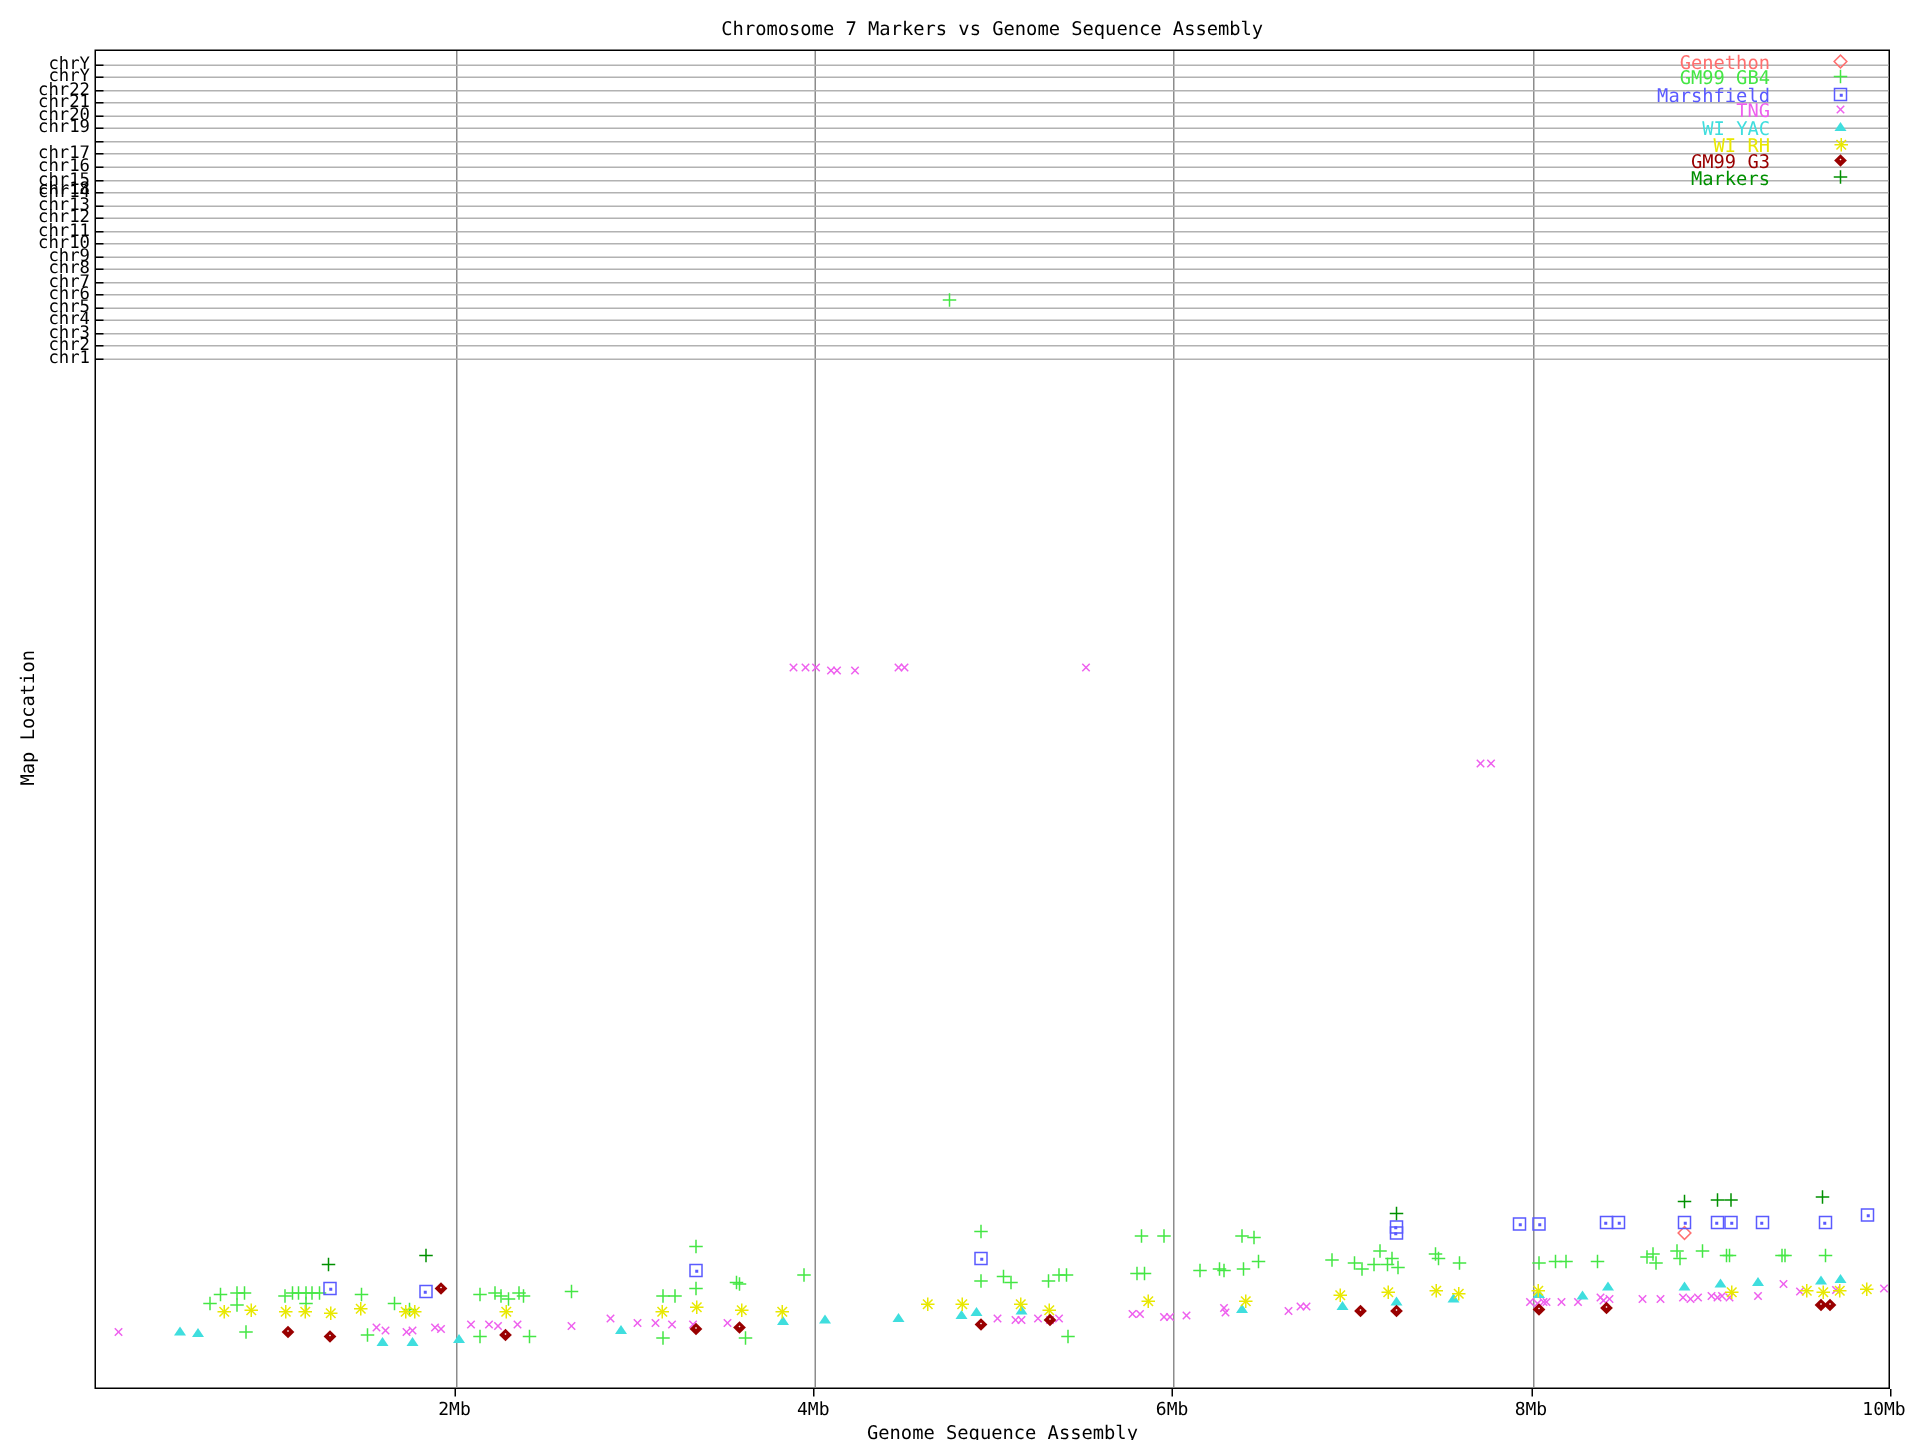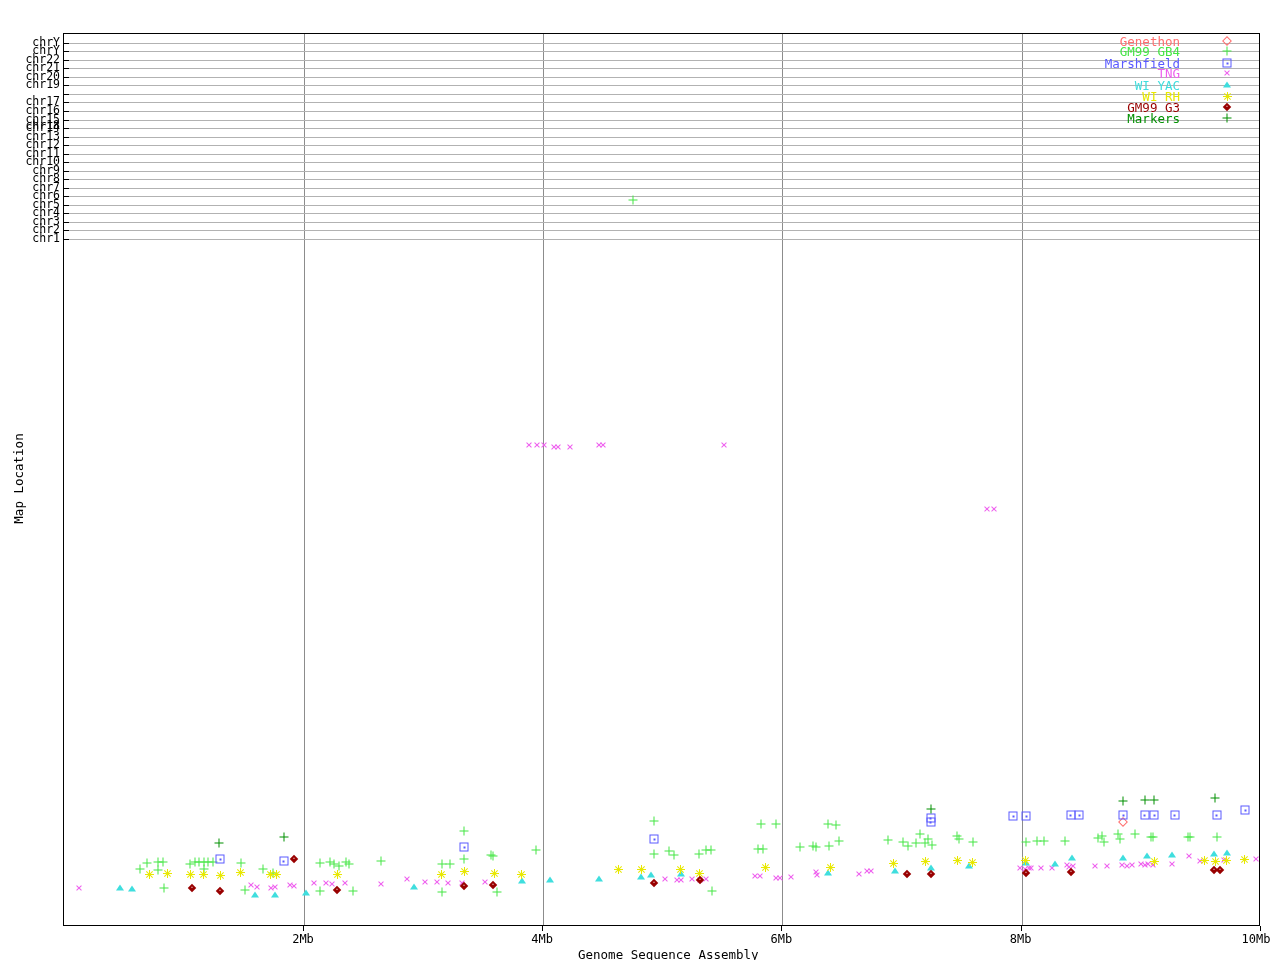--- a/index.html
+++ b/index.html
@@ -38,20 +38,21 @@
   .mk-diamond-fill{width:6px;height:6px;background:currentColor;transform:translate(-50%,-50%) rotate(45deg);}
   .mk-diamond-fill::after{content:"";position:absolute;left:2px;top:2px;width:1px;height:1px;background:#fff;}
   .mk-triangle{width:0;height:0;border-left:4px solid transparent;border-right:4px solid transparent;
         border-bottom:6px solid;transform:translate(-50%,-60%);}
   .ast-wrap{width:9px;height:9px;transform:translate(-50%,-50%);}
 </style>
 </head>
 <body>
 
 <div id="page">
+  <div id="chart-title">Chromosome 7 Markers vs Genome Sequence Assembly</div>
   <div id="y-axis-title">Map Location</div>
   <div id="plot">
       <div class="vline" style="left: 240px;"></div>
       <div class="vline" style="left: 479.2px;"></div>
       <div class="vline" style="left: 718.4px;"></div>
       <div class="vline" style="left: 957.6px;"></div>
       <div class="hline" style="top: 8.7px;"></div>
       <div class="ytick" style="top: 8.7px;"></div>
       <div class="hline" style="top: 17.235px;"></div>
       <div class="ytick" style="top: 17.235px;"></div>

